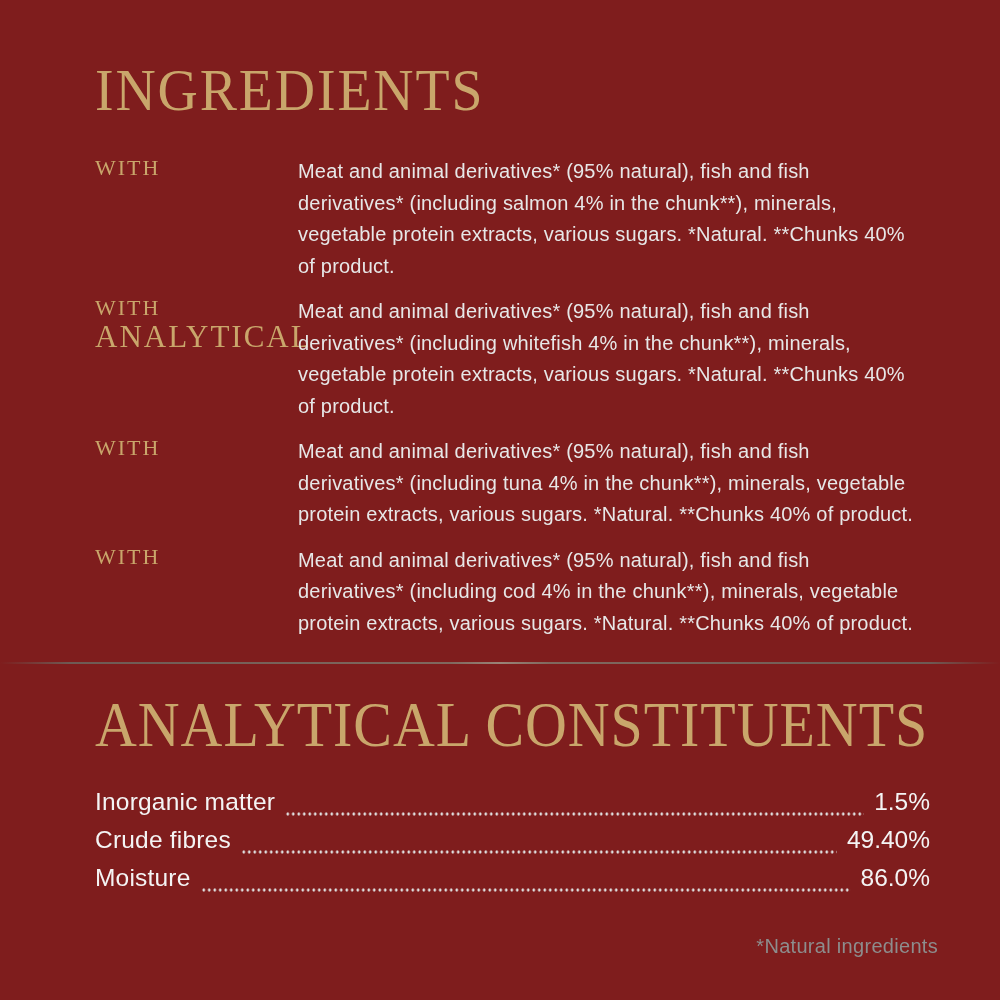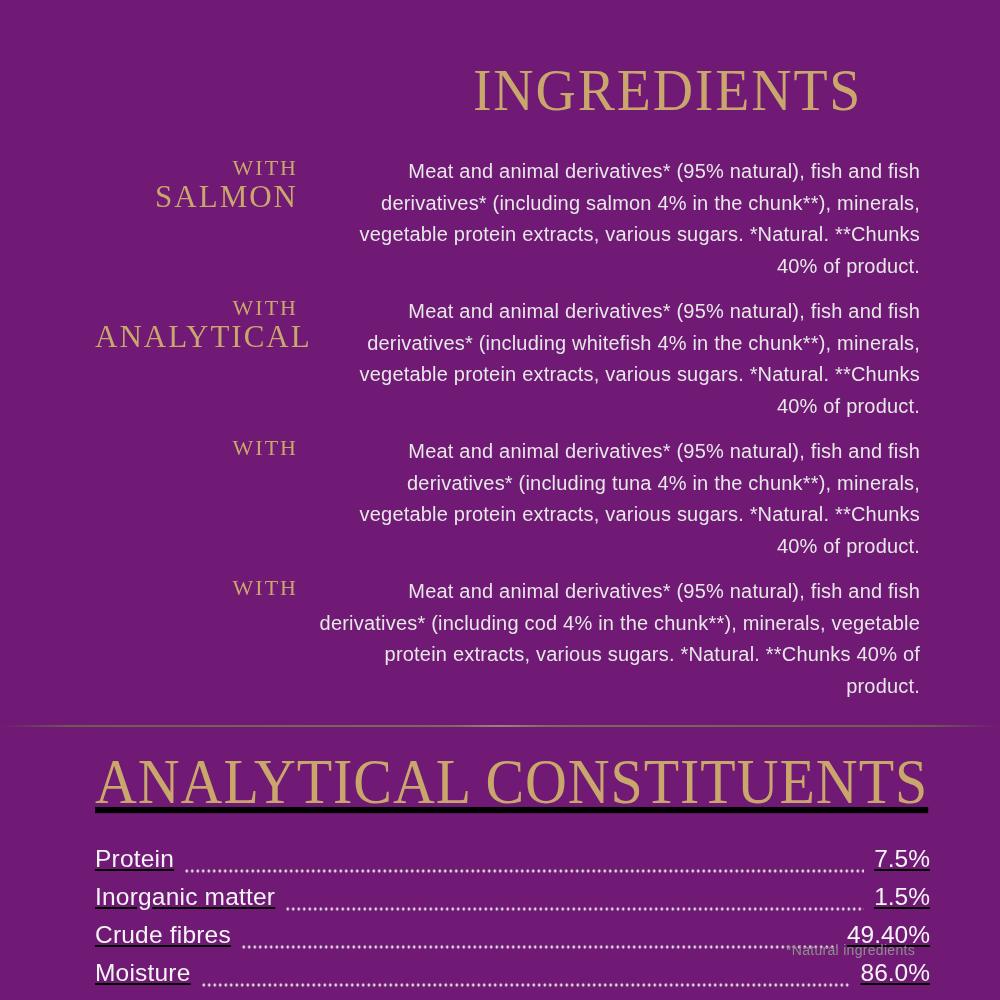--- a/index.html
+++ b/index.html
@@ -4,24 +4,23 @@
 <style>
   html, body {
     margin: 0;
     padding: 0;
     background: #070707;
   }
   .canvas {
     position: relative;
     width: 1000px;
     height: 1000px;
-    background: #701a75;
+    background: #7f1d1d;
     overflow: hidden;
     font-family: "Liberation Sans", sans-serif;
-    text-align: right;
   }
 
   
   .ingredients {
     padding: 60px 80px 0 95px;
   }
   .main-heading {
     margin: 0;
     font-family: "Liberation Serif", serif;
     font-weight: 400;
@@ -34,21 +33,20 @@
     white-space: nowrap;
   }
   .ing-list {
     margin-top: 36px;
   }
   .ing-row {
     display: flex;
     align-items: flex-start;
     margin-bottom: 14px;
     min-height: 94px;
-    gap: 20px;
   }
   .ing-label {
     width: 203px;
     flex: 0 0 203px;
     color: #C9A66B;
     font-family: "Liberation Serif", serif;
   }
   .ing-prefix {
     font-size: 22px;
     line-height: 24px;
@@ -78,22 +76,21 @@
       #6e5a54 7%,
       #80685e 45%,
       #9a8377 50%,
       #80685e 55%,
       #6e5a54 93%,
       rgba(110,90,84,0) 100%);
   }
 
   
   .analytical {
-    padding: 24px 70px 0 95px;
-    text-decoration: underline;
+    padding: 30px 70px 0 95px;
   }
   .analytical .main-heading {
     font-size: 61px;
     line-height: 62px;
     letter-spacing: 1px;
     transform: scale(0.95, 1.04);
   }
   .table {
     margin-top: 32px;
   }
@@ -120,41 +117,40 @@
     background-repeat: repeat-x;
   }
   .row-value {
     flex: 0 0 auto;
     white-space: nowrap;
   }
 
   
   .footnote {
     position: absolute;
-    right: 85px;
+    right: 62px;
     bottom: 42px;
     color: #8D8D8D;
-    font-size: 14px;
+    font-size: 20px;
     letter-spacing: 0.3px;
   }
 </style>
 </head>
 <body>
 
 <div class="canvas">
 
   <section class="ingredients">
     <h1 class="main-heading">INGREDIENTS</h1>
 
     <div class="ing-list">
 
         <div class="ing-row">
           <div class="ing-label">
             <div class="ing-prefix">WITH</div>
-            <div class="ing-name">SALMON</div>
           </div>
           <p class="ing-desc">Meat and animal derivatives* (95% natural), fish and fish derivatives* (including salmon 4% in the chunk**), minerals, vegetable protein extracts, various sugars. *Natural. **Chunks 40% of product.</p>
         </div>
 
         <div class="ing-row">
           <div class="ing-label">
             <div class="ing-prefix">WITH</div>
             <div class="ing-name">ANALYTICAL</div>
           </div>
           <p class="ing-desc">Meat and animal derivatives* (95% natural), fish and fish derivatives* (including whitefish 4% in the chunk**), minerals, vegetable protein extracts, various sugars. *Natural. **Chunks 40% of product.</p>
@@ -176,25 +172,20 @@
       </div>
   </section>
 
   <div class="divider"></div>
 
   <section class="analytical">
     <h1 class="main-heading">ANALYTICAL CONSTITUENTS</h1>
 
     <div class="table">
 
-        <div class="table-row">
-          <span class="row-label">Protein</span>
-          <span class="row-dots"></span>
-          <span class="row-value">7.5%</span>
-        </div>
 
 
         <div class="table-row">
           <span class="row-label">Inorganic matter</span>
           <span class="row-dots"></span>
           <span class="row-value">1.5%</span>
         </div>
 
         <div class="table-row">
           <span class="row-label">Crude fibres</span>

